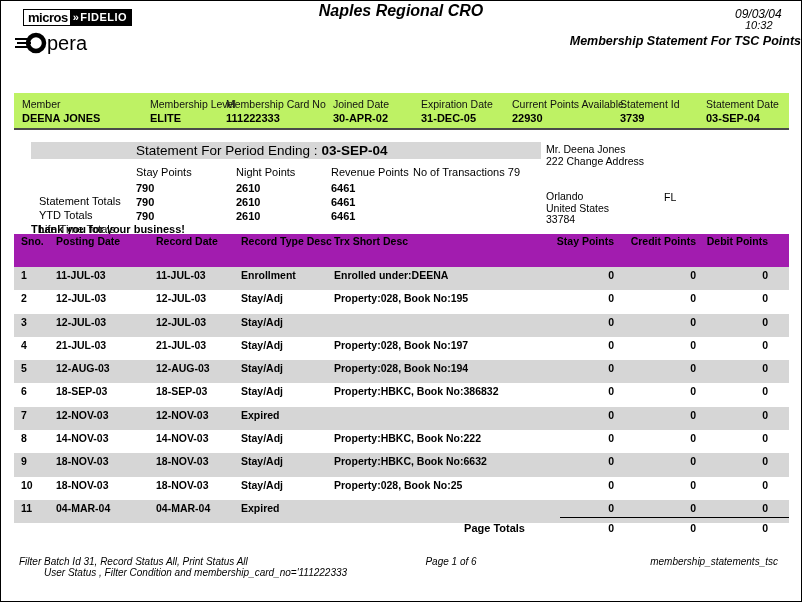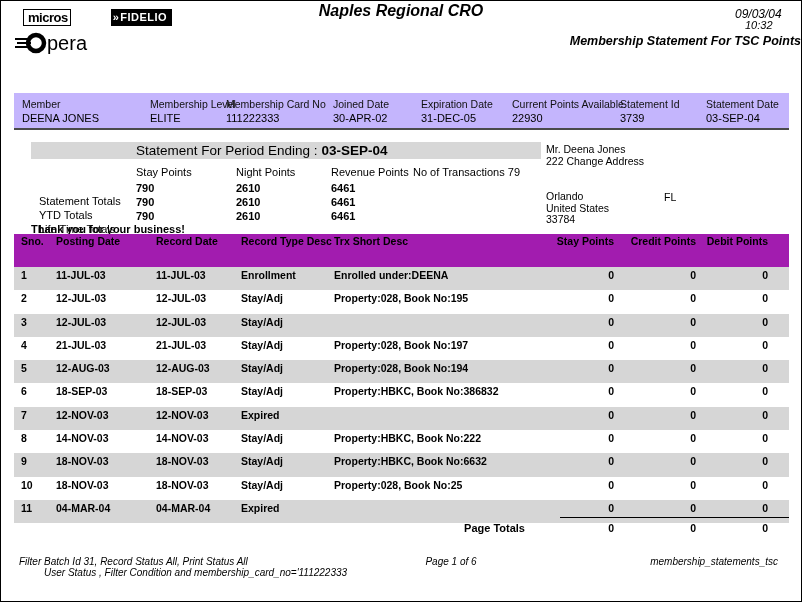--- a/index.html
+++ b/index.html
@@ -1,36 +1,36 @@
 <!DOCTYPE html>
 <html><head>
 <meta charset="utf-8">
 <style>
   * { margin:0; padding:0; box-sizing:border-box; }
   body { background:#fff; font-family:"Liberation Sans", sans-serif; }
   .page { position:relative; width:802px; height:602px; border:1px solid #000; background:#fff; overflow:hidden; }
 
   
-  .logo-mf { position:absolute; left:22px; top:8px; display:flex; align-items:stretch; height:17px;gap:40px; }
+  .logo-mf { position:absolute; left:22px; top:8px; display:flex; align-items:stretch; height:17px; }
   .logo-mf .micros { border:1px solid #000; background:#fff; color:#000; font-weight:bold; font-size:13px; line-height:15px; padding:0 2px 0 4px; letter-spacing:-0.5px; }
   .logo-mf .fidelio { background:#000; color:#fff; font-weight:bold; font-size:11px; line-height:17px; padding:0 5px 0 2px; letter-spacing:0.5px; display:flex; align-items:center; }
   .logo-mf .chev { font-size:11px; margin-right:1px; }
   .opera { position:absolute; left:14px; top:29px; display:flex; align-items:center; }
   .opera svg { display:block; }
   .opera .pera { font-size:20px; font-weight:500; color:#000; letter-spacing:0px; margin-left:-2px; }
   .org-title { position:absolute; left:0; top:1px; width:100%; text-align:center; font-size:16px; font-style:italic; font-weight:bold; color:#000; }
   .report-title { position:absolute; left:0; top:33px; width:100%; text-align:right; font-size:12.5px; font-style:italic; font-weight:bold; color:#000; }
   .dt-date { position:absolute; left:734px; top:6px; font-size:12px; font-style:italic; }
   .dt-time { position:absolute; left:744px; top:18px; font-size:11px; font-style:italic; }
 
   
-  .member-band { position:absolute; left:13px; top:92px; width:775px; height:37px; background:#c4b5fd; border-bottom:2px solid #4a4a4a; }
+  .member-band { position:absolute; left:13px; top:92px; width:775px; height:37px; background:#bef264; border-bottom:2px solid #4a4a4a; }
   .mcol { position:absolute; top:0; }
   .mcol .mlabel { position:absolute; top:5px; left:0; font-size:10.5px; white-space:nowrap; color:#111; }
-  .mcol .mvalue { position:absolute; top:19px; left:0; font-size:11px; font-weight:normal; white-space:nowrap; color:#000; }
+  .mcol .mvalue { position:absolute; top:19px; left:0; font-size:11px; font-weight:bold; white-space:nowrap; color:#000; }
   .mcol:nth-of-type(1){left:8px;} .mcol:nth-of-type(2){left:136px;}
   .mcol:nth-of-type(3){left:212px;} .mcol:nth-of-type(4){left:319px;}
   .mcol:nth-of-type(5){left:407px;} .mcol:nth-of-type(6){left:498px;}
   .mcol:nth-of-type(7){left:606px;} .mcol:nth-of-type(8){left:692px;}
 
   
   .period-band { position:absolute; left:30px; top:141px; width:510px; height:17px; background:#d7d7d7; font-size:13.5px; line-height:17px; }
   .period-band .plabel { margin-left:105px; }
   .period-band .pvalue { font-weight:bold; }
 

